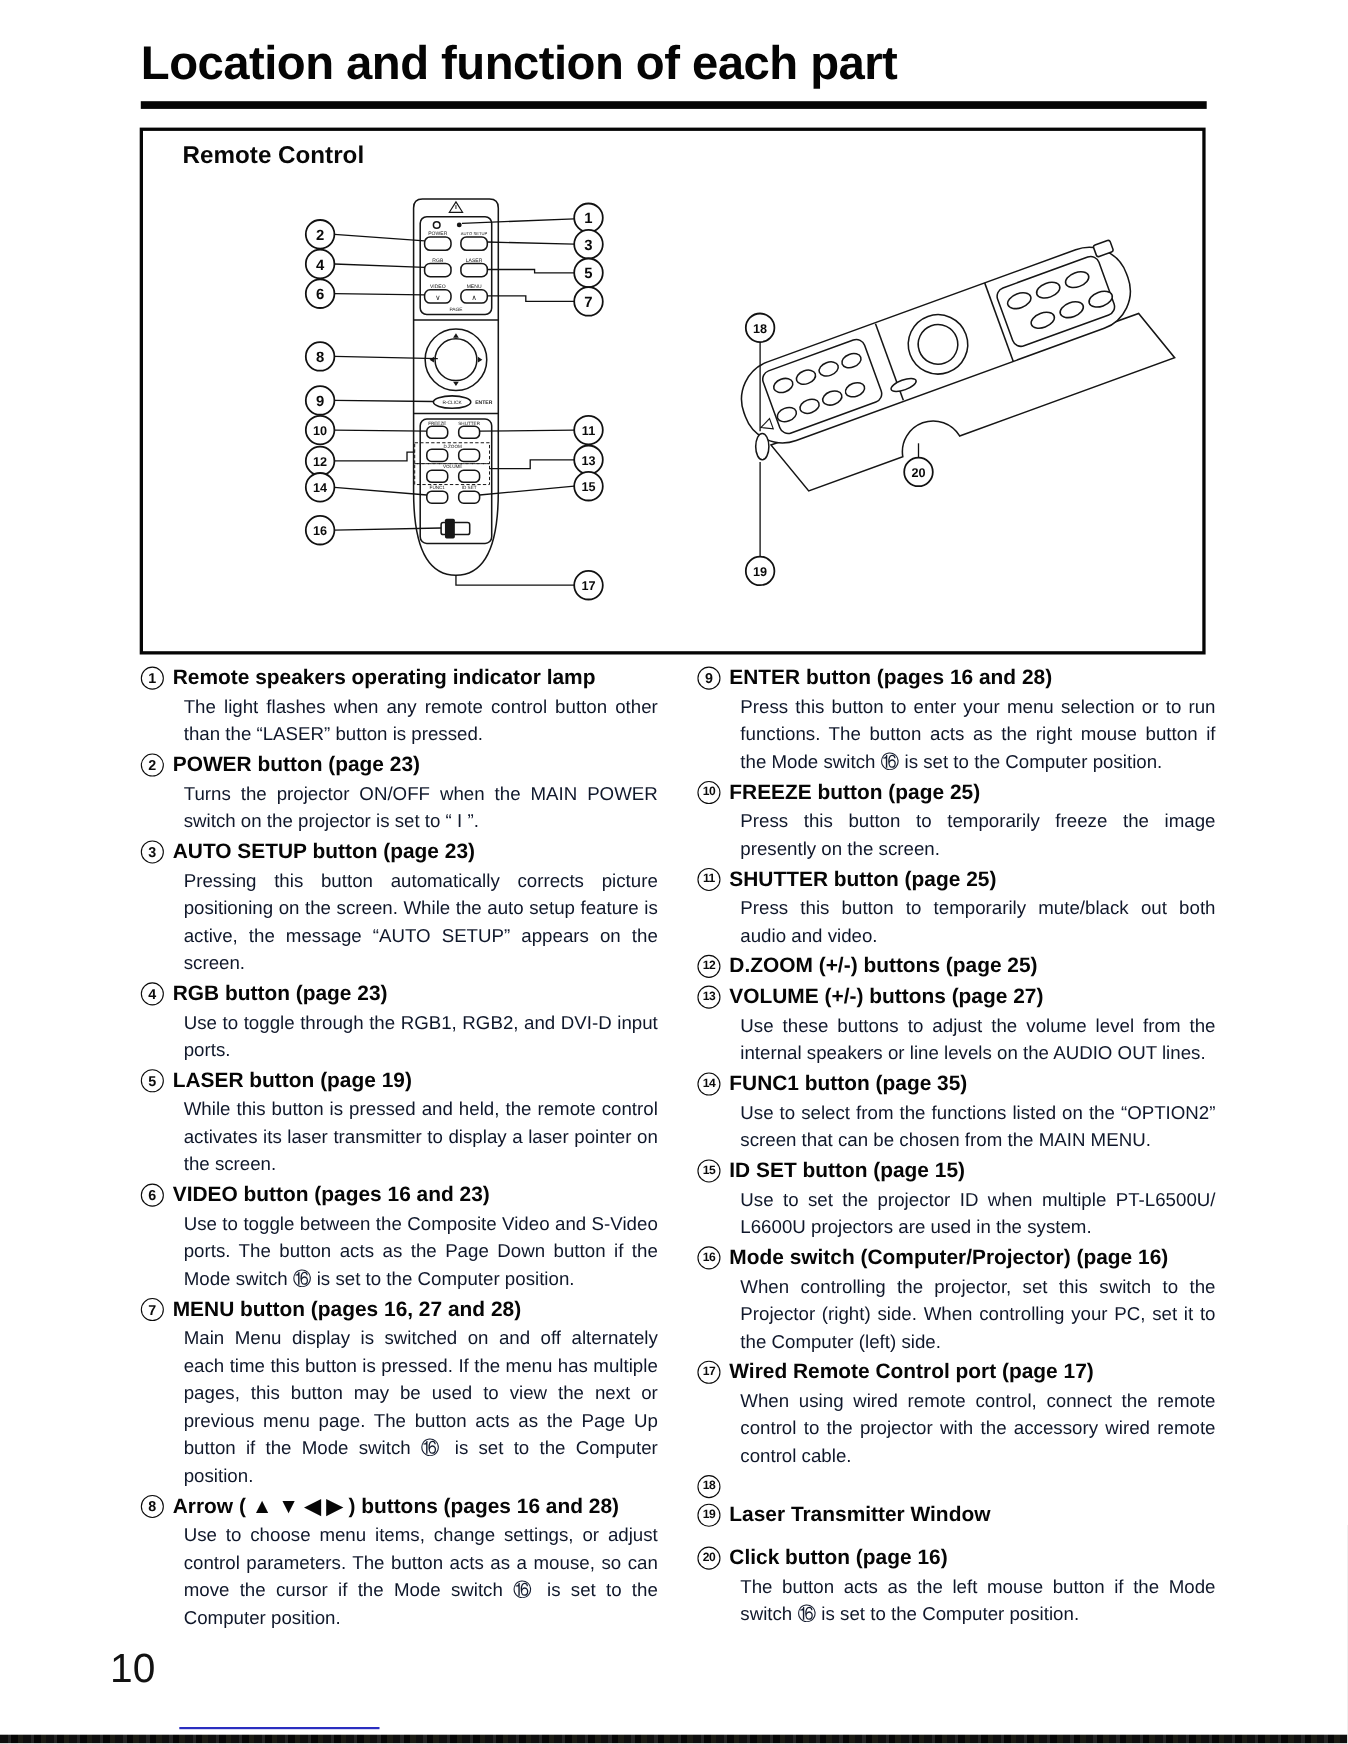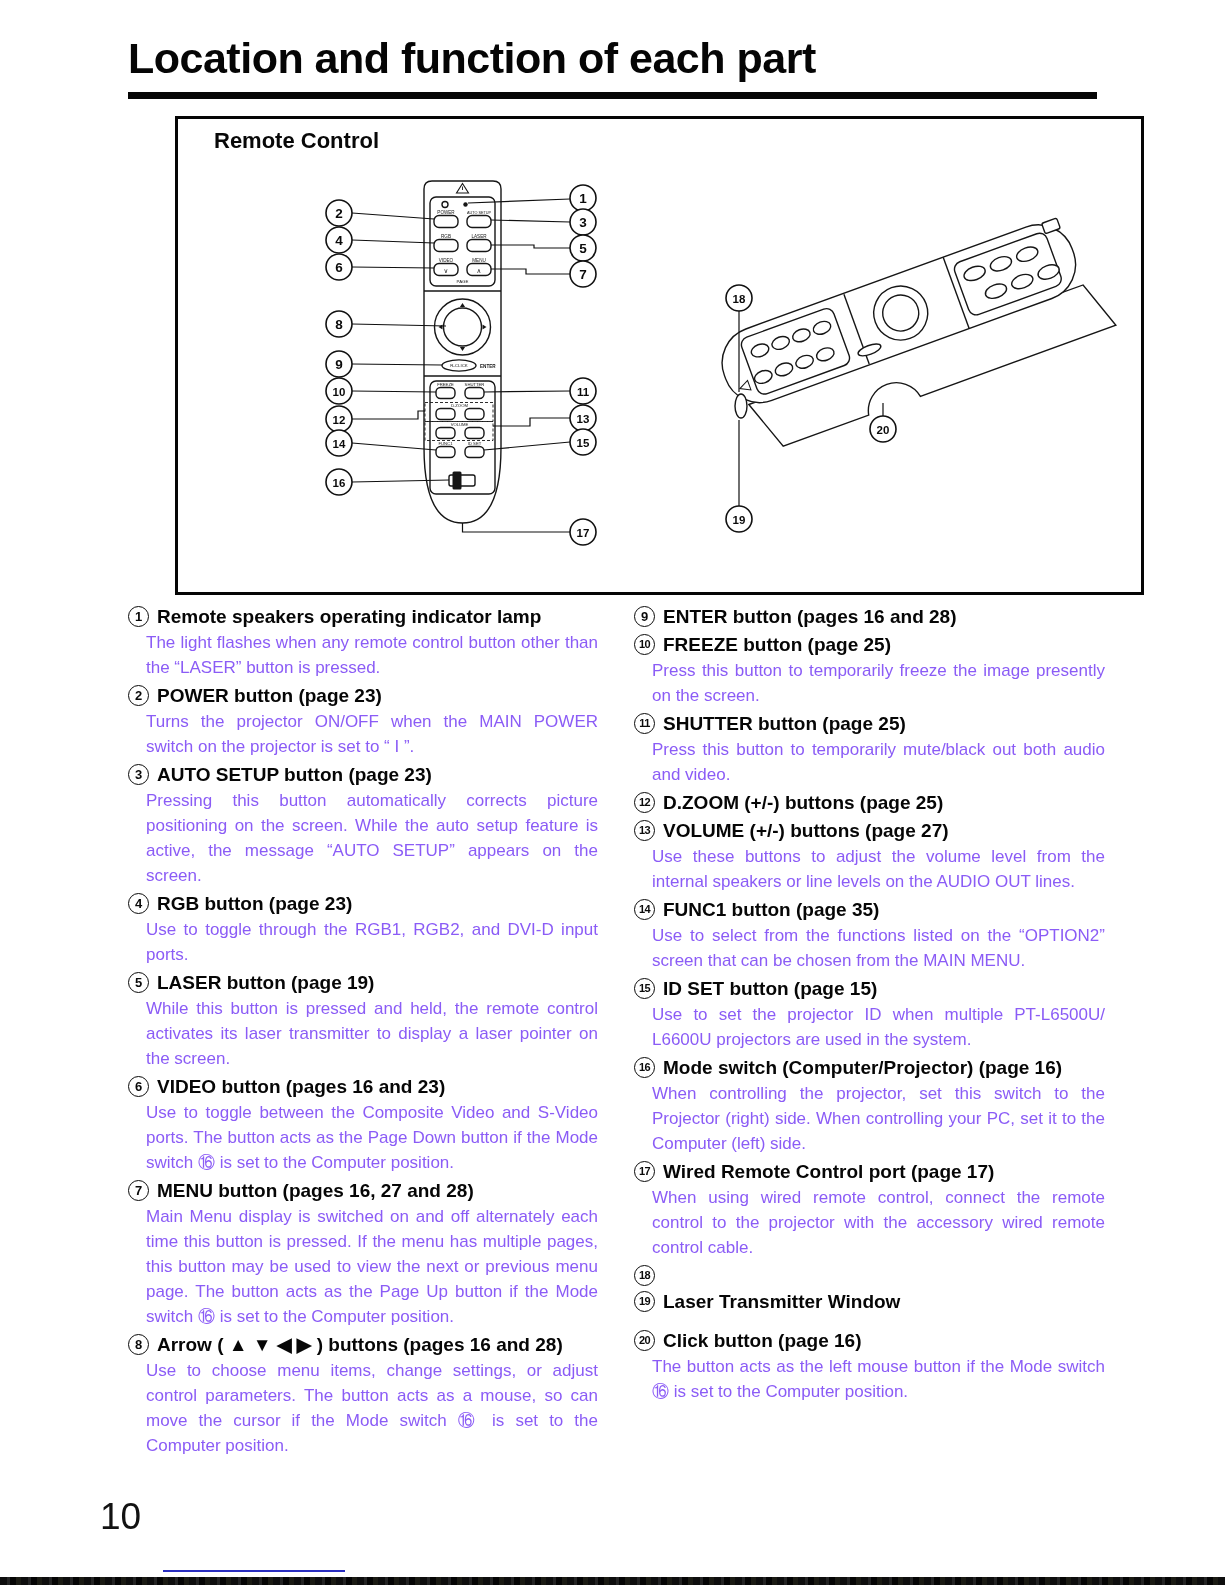--- a/index.html
+++ b/index.html
@@ -7,41 +7,41 @@
     position:relative; width:1225px; height:1585px; background:#ffffff;
     font-family:"Liberation Sans", sans-serif; color:#0d0d0d; overflow:hidden;
   }
   .title{
     position:absolute; left:128px; top:34px; font-size:43px; font-weight:bold;
     letter-spacing:-0.5px; color:#050505; white-space:nowrap;
   }
   .title-rule{position:absolute; left:128px; top:92px; width:969px; height:7px; background:#050505;}
   .diagram-box{
     position:absolute; left:127px; top:116px; width:969px; height:479px;
-    border:3.5px solid #050505; box-sizing:border-box;margin-left:48px;
+    border:3.5px solid #050505; box-sizing:border-box;
   }
   .box-title{position:absolute; left:36px; top:9px; font-size:22px; font-weight:bold; color:#080808;}
   .diagram-svg{position:absolute; left:0; top:0; width:962px; height:472px;}
 
   .columns{position:absolute; left:128px; top:604px; width:977px; display:flex; gap:36px;}
   .col{width:470px;}
   .col.right{width:471px;}
   .item{margin:0 0 3px 0;}
   .item.gap{margin-top:14px;}
   .item-head{display:flex; align-items:flex-start; line-height:25px; margin-bottom:1px;}
   .numcircle{
     flex:0 0 auto; width:21px; height:21px; margin:2px 8px 0 0;
     border:1.7px solid #0a0a0a; border-radius:50%; box-sizing:border-box;
     display:flex; align-items:center; justify-content:center;
     font-size:13px; font-weight:bold; color:#0a0a0a;
   }
   .numcircle.two{font-size:11px; letter-spacing:-0.5px;}
   .item-heading{font-size:19px; font-weight:bold; color:#060606;}
   .item-body{
-    margin-left:18px; font-size:17px; line-height:25px; text-align:justify; color:#8b5cf6;
+    margin-left:39px; font-size:17px; line-height:25px; text-align:justify; color:#0f172a;
   }
   .page-number{position:absolute; left:100px; top:1496px; font-size:37px; color:#121212;}
   .blue-rule{position:absolute; left:163px; top:1570px; width:182px; height:2px; background:#2a2ec0;}
   .bottom-strip{
     position:absolute; left:0; top:1577px; width:1225px; height:8px;
     background:repeating-linear-gradient(90deg,#0e0e0e 0 7px,#242424 7px 10px,#050505 10px 16px,#1b1b14 16px 21px);
   }
   svg text{font-family:"Liberation Sans", sans-serif;}
 </style>
 </head>
@@ -342,20 +342,21 @@
           </div>
           <div class="item-body">Use to choose menu items, change settings, or adjust control parameters. The button acts as a mouse, so can move the cursor if the Mode switch ⑯ is set to the Computer position.</div>
         </div>
       </div>
     <div class="col right" id="col-right">
         <div class="item">
           <div class="item-head">
             <span class="numcircle">9</span>
             <span class="item-heading">ENTER button (pages 16 and 28)</span>
           </div>
+          <div class="item-body">Press this button to enter your menu selection or to run functions. The button acts as the right mouse button if the Mode switch ⑯ is set to the Computer position.</div>
         </div>
         <div class="item">
           <div class="item-head">
             <span class="numcircle two">10</span>
             <span class="item-heading">FREEZE button (page 25)</span>
           </div>
           <div class="item-body">Press this button to temporarily freeze the image presently on the screen.</div>
         </div>
         <div class="item">
           <div class="item-head">

